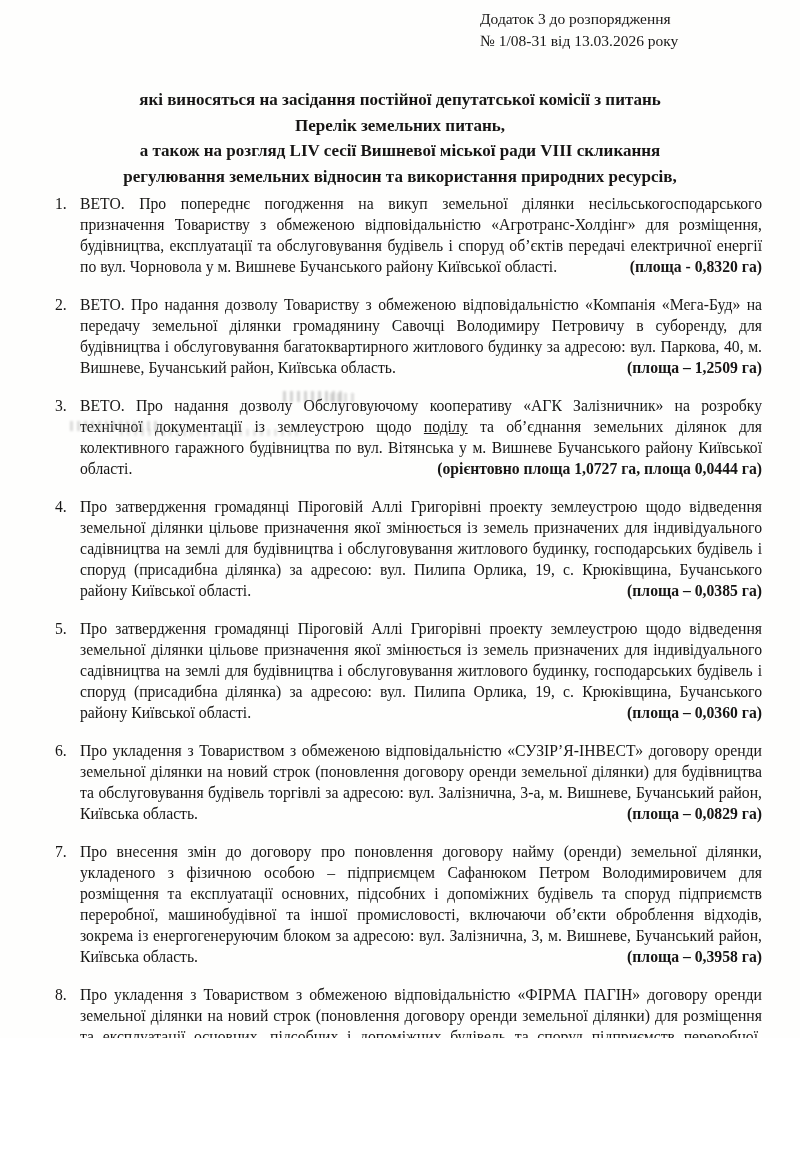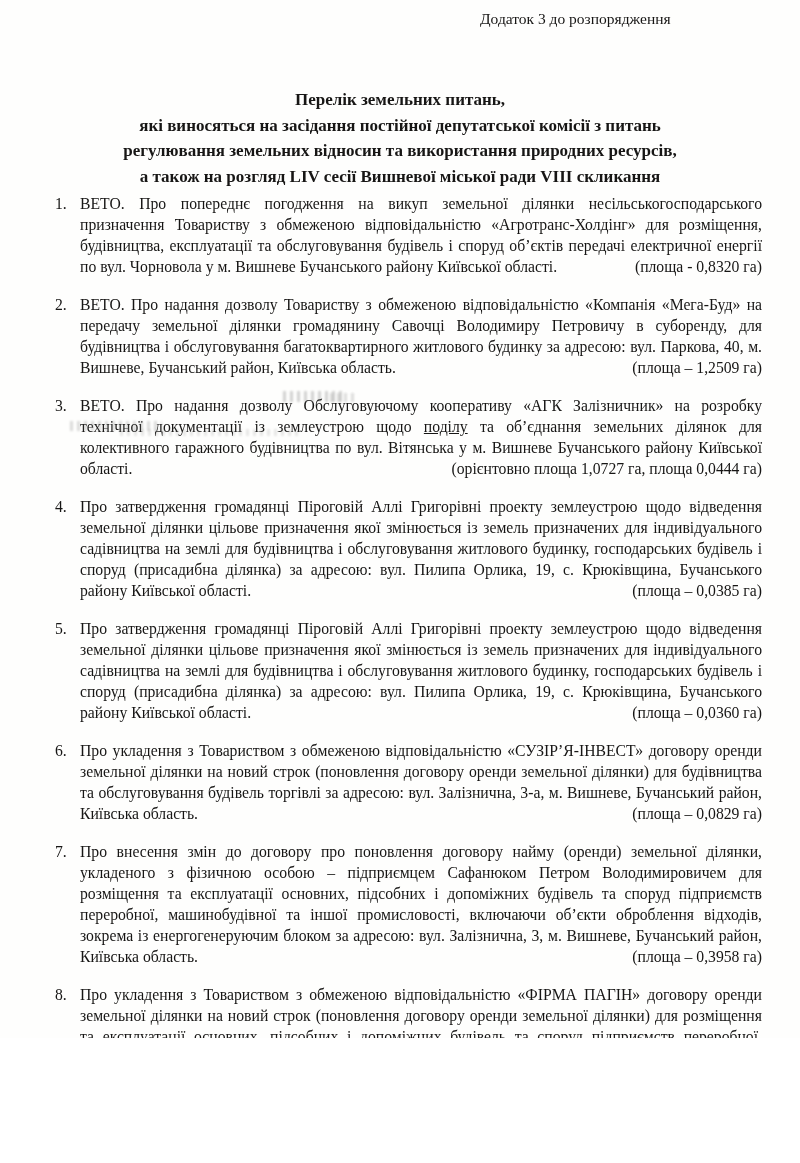--- a/index.html
+++ b/index.html
@@ -40,47 +40,48 @@
     padding-left: 25px;
     margin-bottom: 17px;
     text-align: justify;
     font-size: 15.7px;
     line-height: 21px;
   }
   .item::after { content: ""; display: block; clear: both; }
   .item-number { position: absolute; left: 0; top: 0; }
   .b { font-weight: normal; }
   .u { text-decoration: underline; }
-  .area { float: right; font-weight: normal; white-space: nowrap; }
+  .area { float: right; font-weight: bold; white-space: nowrap; }
   
   .artifact {
     position: absolute;
     filter: blur(1.2px);
     opacity: 0.38;
     background: repeating-linear-gradient(90deg, #8a8a88 0 3px, transparent 3px 7px);
   }
   .artifact.a1 { left: 283px; top: 391px; width: 62px; height: 11px; }
   .artifact.a2 { left: 330px; top: 393px; width: 26px; height: 9px; opacity: .28; }
   .artifact.a3 { left: 70px;  top: 421px; width: 92px; height: 10px; opacity: .30; }
   .artifact.a4 { left: 120px; top: 429px; width: 180px; height: 7px; opacity: .20; }
 </style>
 </head>
 <body>
 
 <div class="page">
 
   <div class="annex">
     <div>Додаток 3 до розпорядження</div>
+    <div>№ 1/08-31 від 13.03.2026 року</div>
   </div>
 
   <div class="doc-title">
+    <div>які виносяться на засідання постійної депутатської комісії з питань</div>
     <div>Перелік земельних питань,</div>
-    <div>які виносяться на засідання постійної депутатської комісії з питань</div>
+    <div>а також на розгляд LIV сесії Вишневої міської ради VIII скликання</div>
     <div>регулювання земельних відносин та використання природних ресурсів,</div>
-    <div>а також на розгляд LIV сесії Вишневої міської ради VIII скликання</div>
   </div>
 
   <div class="items">
       <div class="item">
     <span class="item-number">1.</span>
     <span class="item-text"><span>ВЕТО. Про попереднє погодження на викуп земельної ділянки несільськогосподарського призначення </span><span class="b">Товариству з обмеженою відповідальністю «Агротранс-Холдінг»</span><span> для розміщення, будівництва, експлуатації та обслуговування будівель і споруд об’єктів передачі електричної енергії по </span><span class="b">вул. Чорновола у м. Вишневе Бучанського району Київської області.</span> <span class="area">(площа - 0,8320 га)</span></span>
   </div>
       <div class="item">
     <span class="item-number">2.</span>
     <span class="item-text"><span>ВЕТО. Про надання дозволу </span><span class="b">Товариству з обмеженою відповідальністю «Компанія «Мега-Буд»</span><span> на передачу земельної ділянки громадянину Савочці Володимиру Петровичу в суборенду, для будівництва і обслуговування багатоквартирного житлового будинку за адресою: </span><span class="b">вул. Паркова, 40, м. Вишневе, Бучанський район, Київська область.</span> <span class="area">(площа – 1,2509 га)</span></span>

